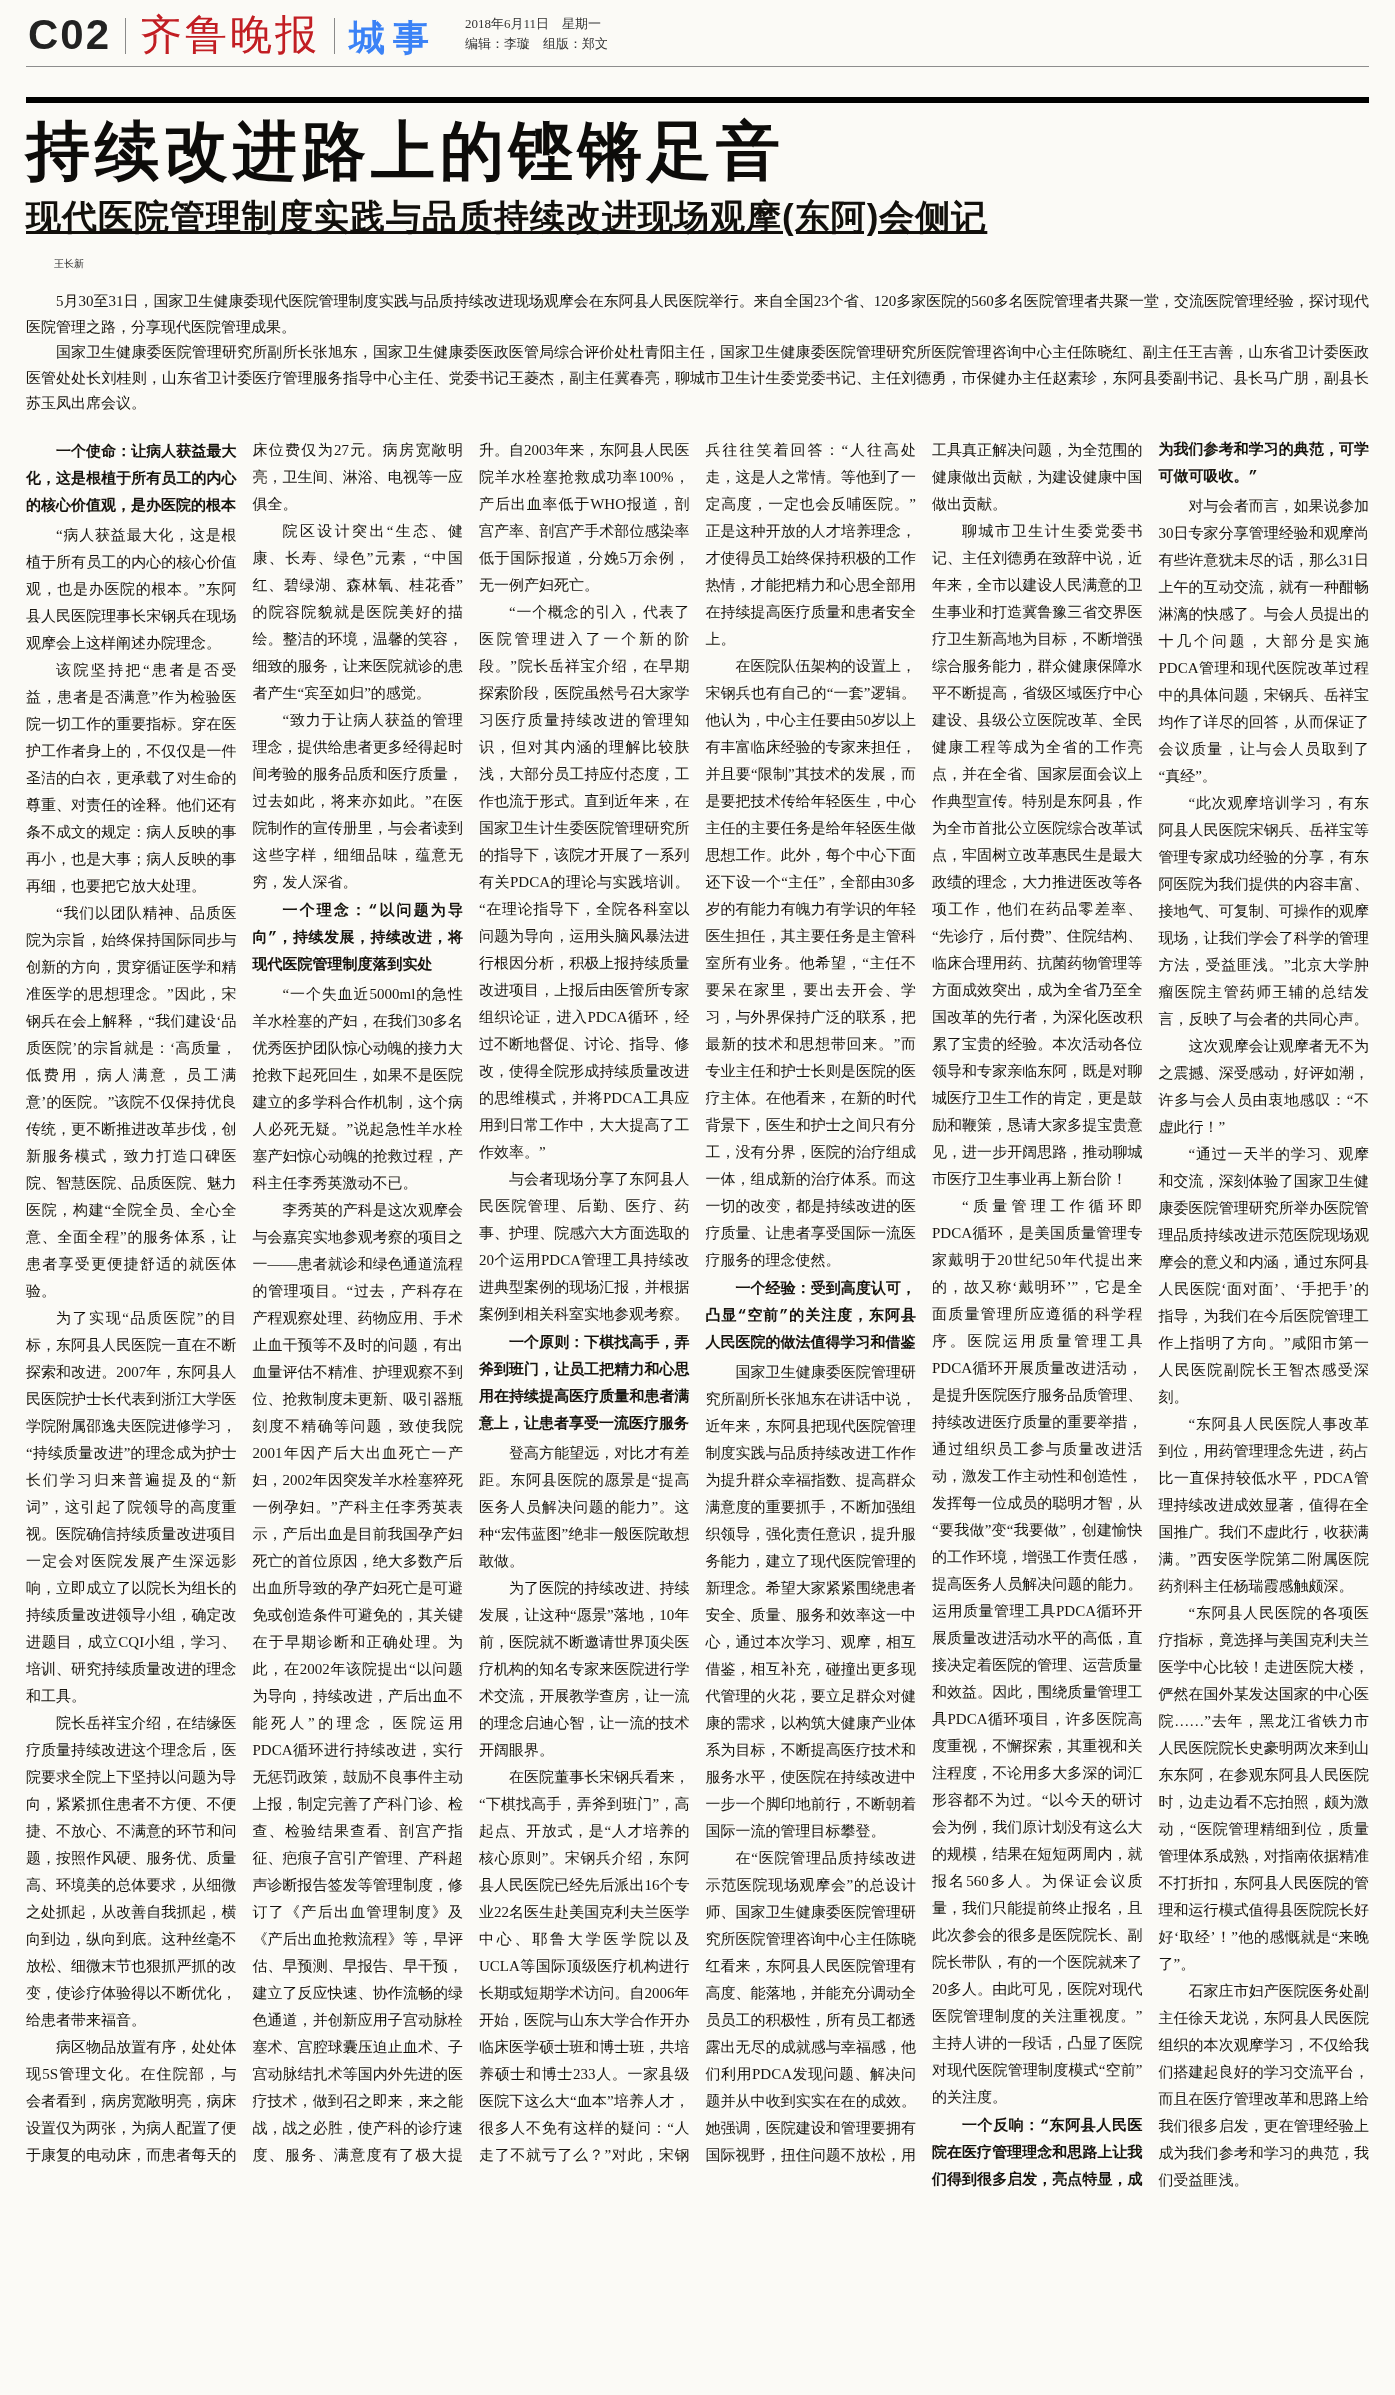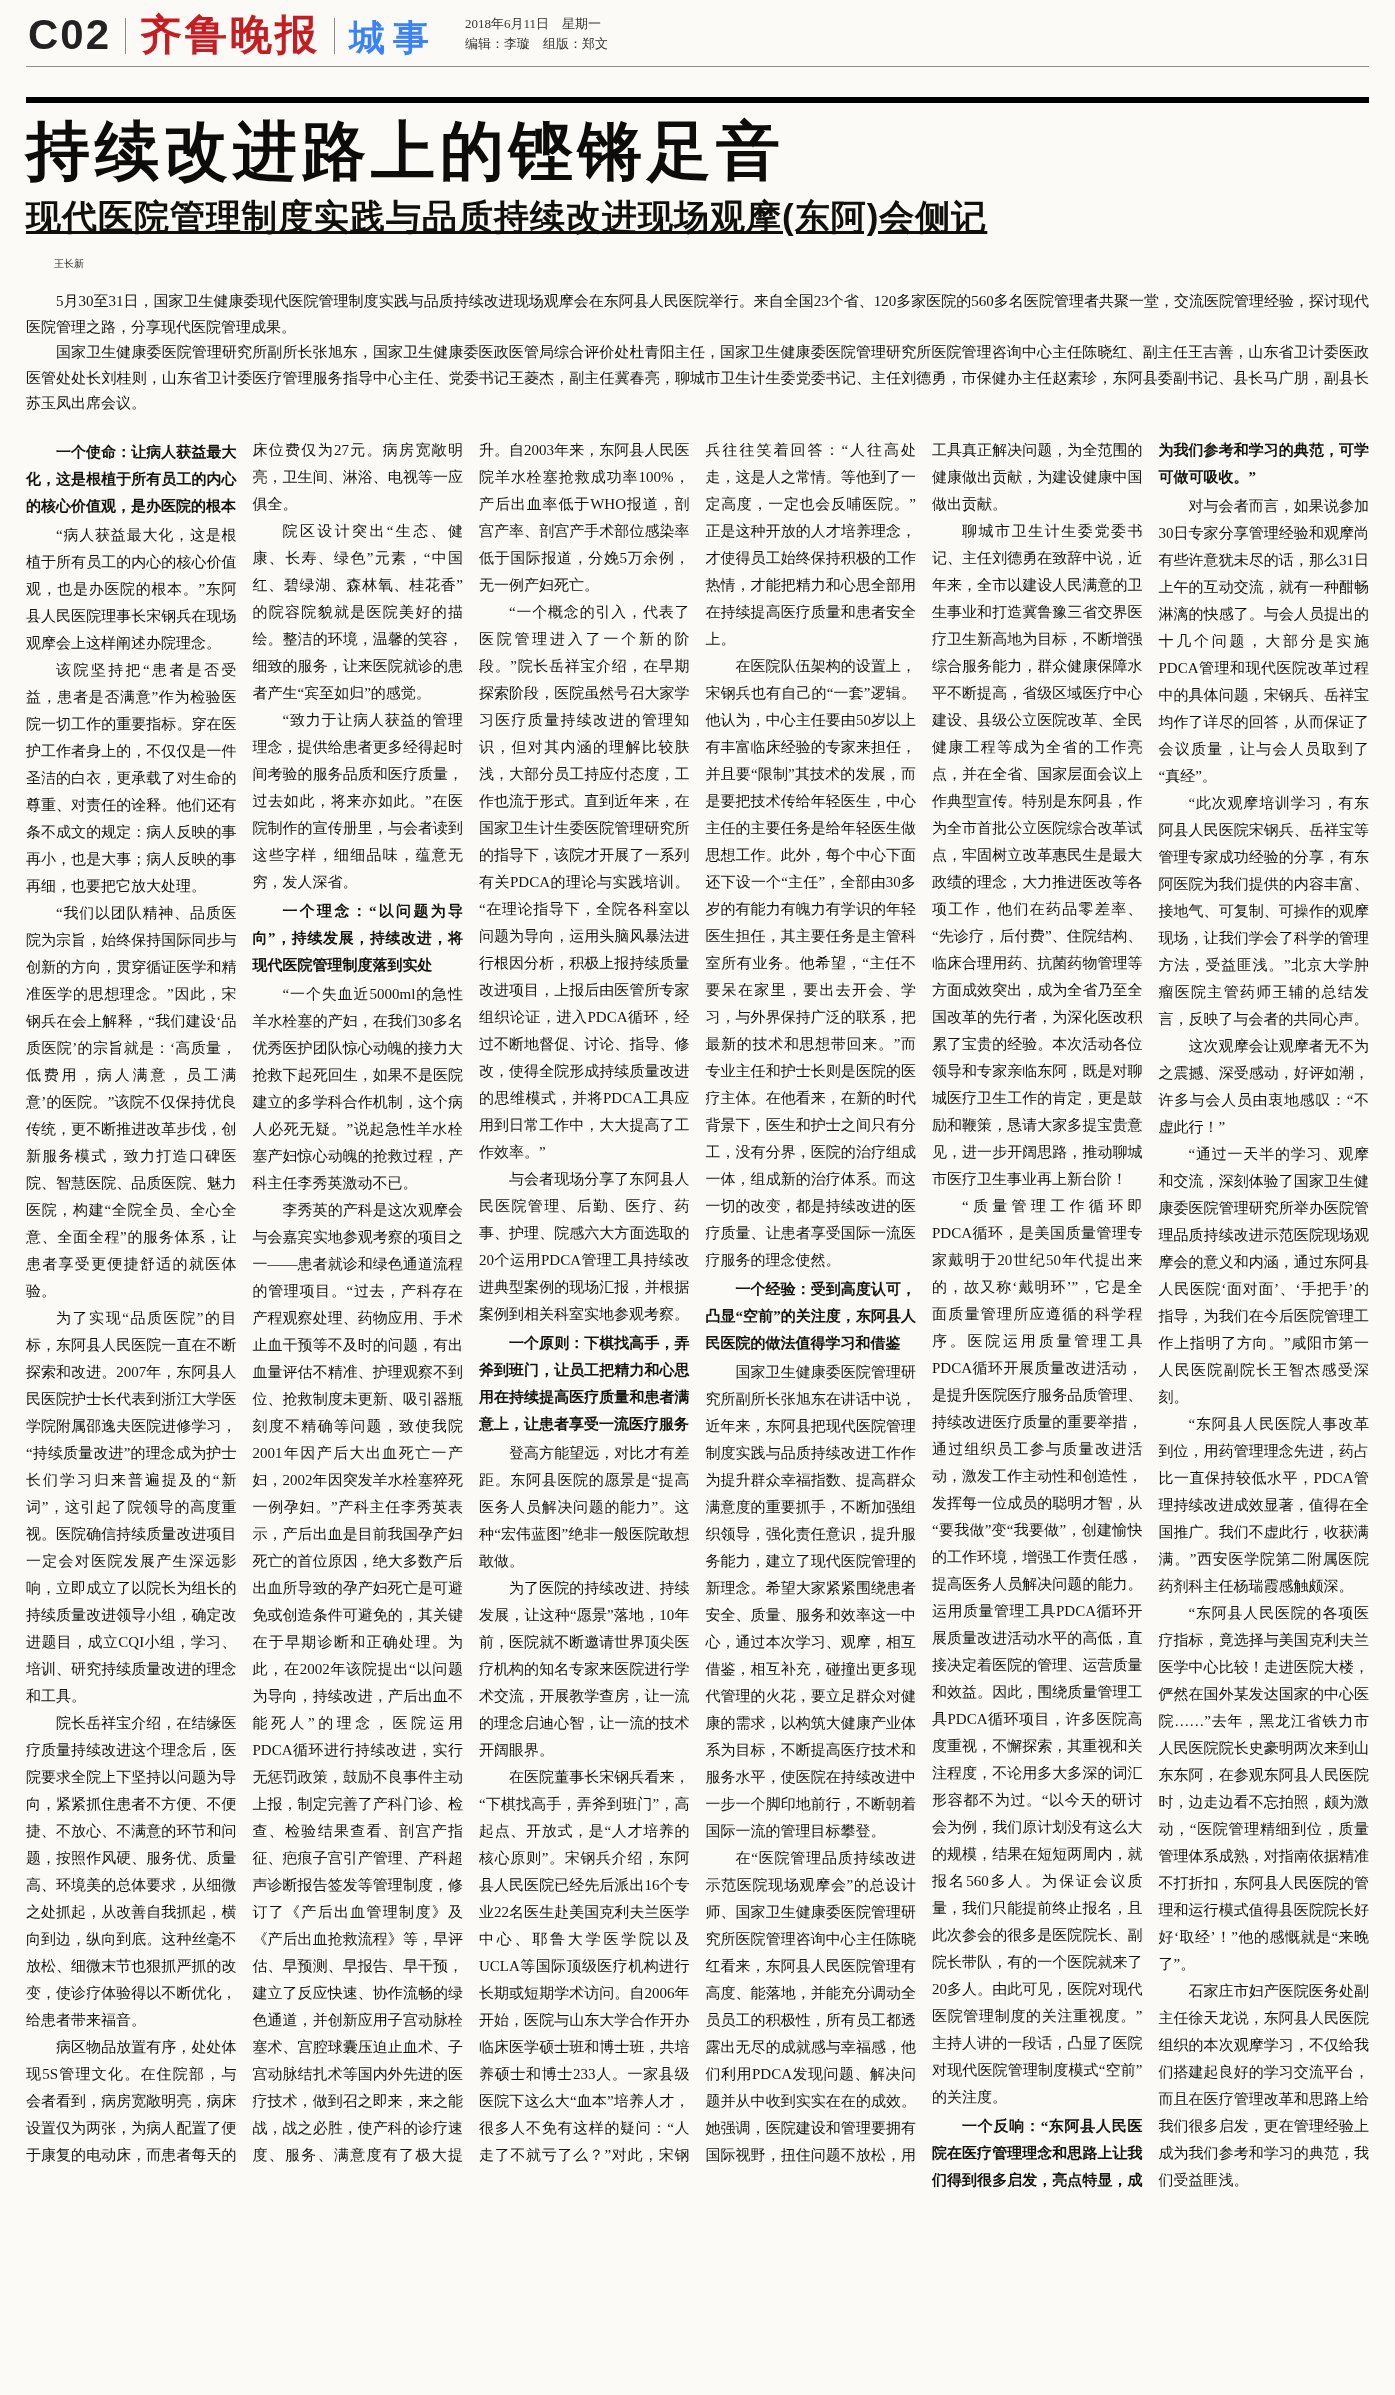--- a/index.html
+++ b/index.html
@@ -15,21 +15,21 @@
   
   .masthead { display: flex; align-items: flex-end; gap: 14px; padding: 6px 2px 10px; }
   .page-code {
     font-family: "Liberation Sans", sans-serif;
     font-size: 42px; font-weight: 700; letter-spacing: 2px; line-height: 1; color: #222;
   }
   .vline { width: 1px; background: #8a8a8a; align-self: stretch; margin: 4px 0 2px; }
   .paper-logo {
     color: #c21e23;
     font-family: "Liberation Serif", serif;
-    font-size: 42px; font-weight: 700; line-height: 1; letter-spacing: 3px;
+    font-size: 42px; font-weight: 400; line-height: 1; letter-spacing: 3px;
   }
   .section-name {
     font-family: "Liberation Sans", sans-serif;
     font-size: 36px; font-weight: 700; line-height: 1; letter-spacing: 8px; color: #3b82f6;
   }
   .date-block { font-size: 13px; line-height: 1.55; color: #333; margin-left: 14px; padding-bottom: 2px; }
   .masthead-rule { height: 1px; background: #8d8d8d; }
 
   
   .headline-rule { height: 6px; background: #000; margin-top: 30px; }
@@ -53,21 +53,21 @@
   .columns {
     margin-top: 20px;
     column-count: 6;
     column-gap: 16px;
     font-size: 15px;
     line-height: 1.8;
     text-align: justify;
   }
   .body-para { margin: 0; text-indent: 2em; }
   .section-head {
-    font-family: Liberation Serif, serif;
+    font-family: Liberation Mono, monospace;
     font-weight: 700; text-indent: 2em; margin: 2px 0;
   }
 </style>
 </head>
 <body>
 
 <div class="page">
 
   <div class="masthead">
     <div class="page-code">C02</div>

